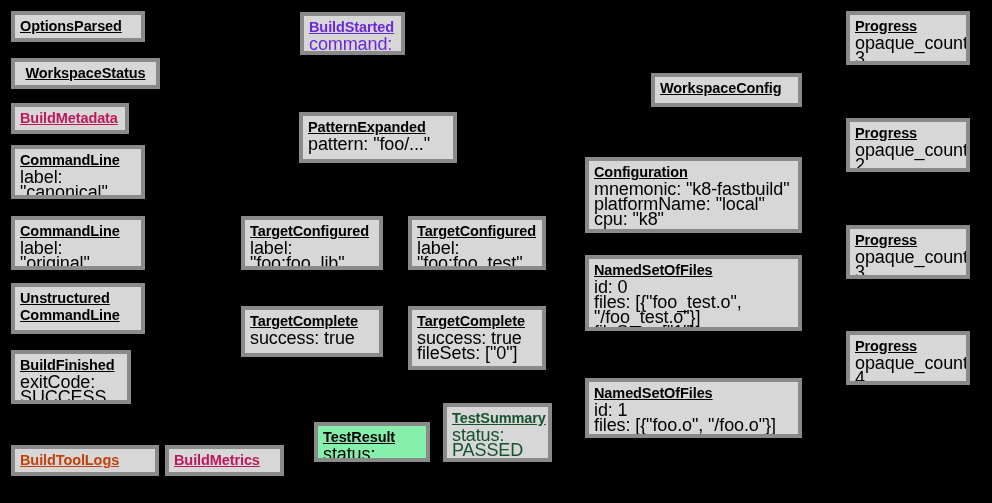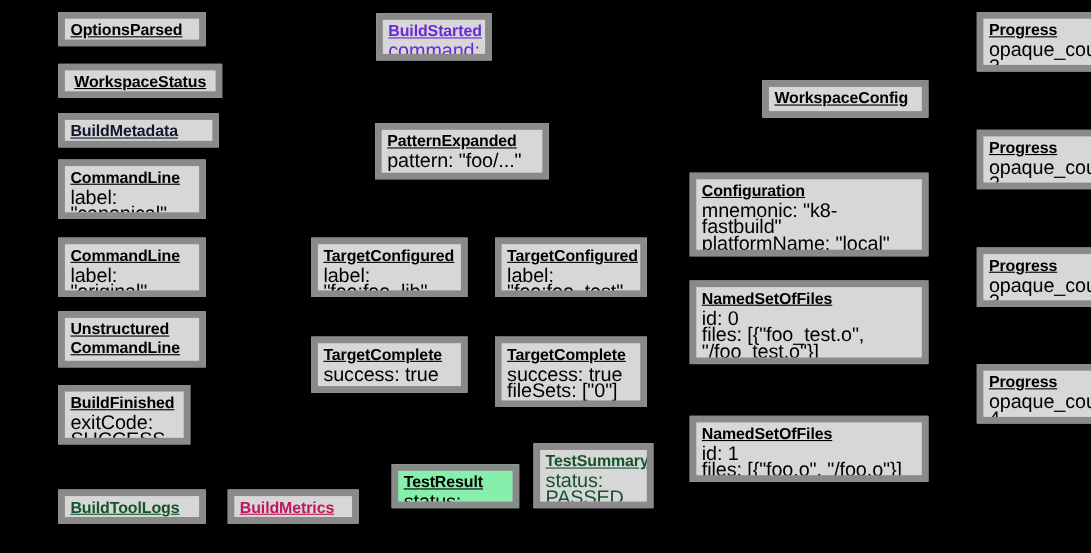--- a/index.html
+++ b/index.html
@@ -14,26 +14,25 @@
   #canvas {
     position: relative;
     width: 992px;
     height: 503px;
     background: #000000;
     overflow: hidden;
   }
   .node {
     position: absolute;
     background: #d7d7d7;
-    border: 6px solid #0ea5e9;
+    border: 4px solid #0ea5e9;
     box-sizing: border-box;
     padding: 3px 5px 4px 5px;
     color: #000000;
     overflow: hidden;
-    margin-left: 42px;
   }
   .node-title {
     font-size: 14.5px;
     font-weight: bold;
     text-decoration: underline;
     line-height: 17px;
     white-space: pre-line;
     letter-spacing: -0.1px;
   }
   .node-fields {
@@ -62,21 +61,21 @@
     <div class="node" style="left: 846px; top: 11px; width: 124px; height: 54px; background: rgb(215, 215, 215); border-color: rgb(138, 138, 138); color: rgb(0, 0, 0);">
       <div class="node-title">Progress</div>
       <div class="node-fields">opaque_count: 3</div>
     </div>
     <div class="node" style="left: 11px; top: 58px; width: 149px; height: 31px; background: rgb(215, 215, 215); border-color: rgb(138, 138, 138); color: rgb(0, 0, 0); text-align: center;">
       <div class="node-title">WorkspaceStatus</div>
     </div>
     <div class="node" style="left: 651px; top: 73px; width: 151px; height: 34px; background: rgb(215, 215, 215); border-color: rgb(138, 138, 138); color: rgb(0, 0, 0);">
       <div class="node-title">WorkspaceConfig</div>
     </div>
-    <div class="node" style="left: 11px; top: 103px; width: 146px; height: 31px; background: rgb(215, 215, 215); border-color: rgb(138, 138, 138); color: #0f172a;">
+    <div class="node" style="left: 11px; top: 103px; width: 118px; height: 31px; background: rgb(215, 215, 215); border-color: rgb(138, 138, 138); color: #be185d;">
       <div class="node-title">BuildMetadata</div>
     </div>
     <div class="node" style="left: 299px; top: 112px; width: 158px; height: 51px; background: rgb(215, 215, 215); border-color: rgb(138, 138, 138); color: rgb(0, 0, 0);">
       <div class="node-title">PatternExpanded</div>
       <div class="node-fields">pattern: "foo/..."</div>
     </div>
     <div class="node" style="left: 846px; top: 118px; width: 124px; height: 54px; background: rgb(215, 215, 215); border-color: rgb(138, 138, 138); color: rgb(0, 0, 0);">
       <div class="node-title">Progress</div>
       <div class="node-fields">opaque_count: 2</div>
     </div>
@@ -140,19 +139,19 @@
     </div>
     <div class="node" style="left: 443px; top: 403px; width: 109px; height: 59px; background: rgb(215, 215, 215); border-color: rgb(138, 138, 138); color: #14532d;">
       <div class="node-title">TestSummary</div>
       <div class="node-fields">status: PASSED
 runs: 1</div>
     </div>
     <div class="node" style="left: 314px; top: 422px; width: 116px; height: 40px; background: #86efac; border-color: rgb(138, 138, 138); color: rgb(0, 0, 0);">
       <div class="node-title">TestResult</div>
       <div class="node-fields">status: PASSED</div>
     </div>
-    <div class="node" style="left: 11px; top: 445px; width: 134px; height: 31px; background: rgb(215, 215, 215); border-color: rgb(138, 138, 138); color: #14532d;">
+    <div class="node" style="left: 11px; top: 445px; width: 148px; height: 31px; background: rgb(215, 215, 215); border-color: rgb(138, 138, 138); color: #c2410c;">
       <div class="node-title">BuildToolLogs</div>
     </div>
     <div class="node" style="left: 165px; top: 445px; width: 119px; height: 31px; background: rgb(215, 215, 215); border-color: rgb(138, 138, 138); color: #be185d;">
       <div class="node-title">BuildMetrics</div>
     </div>
   </div>
 
 </body></html>

